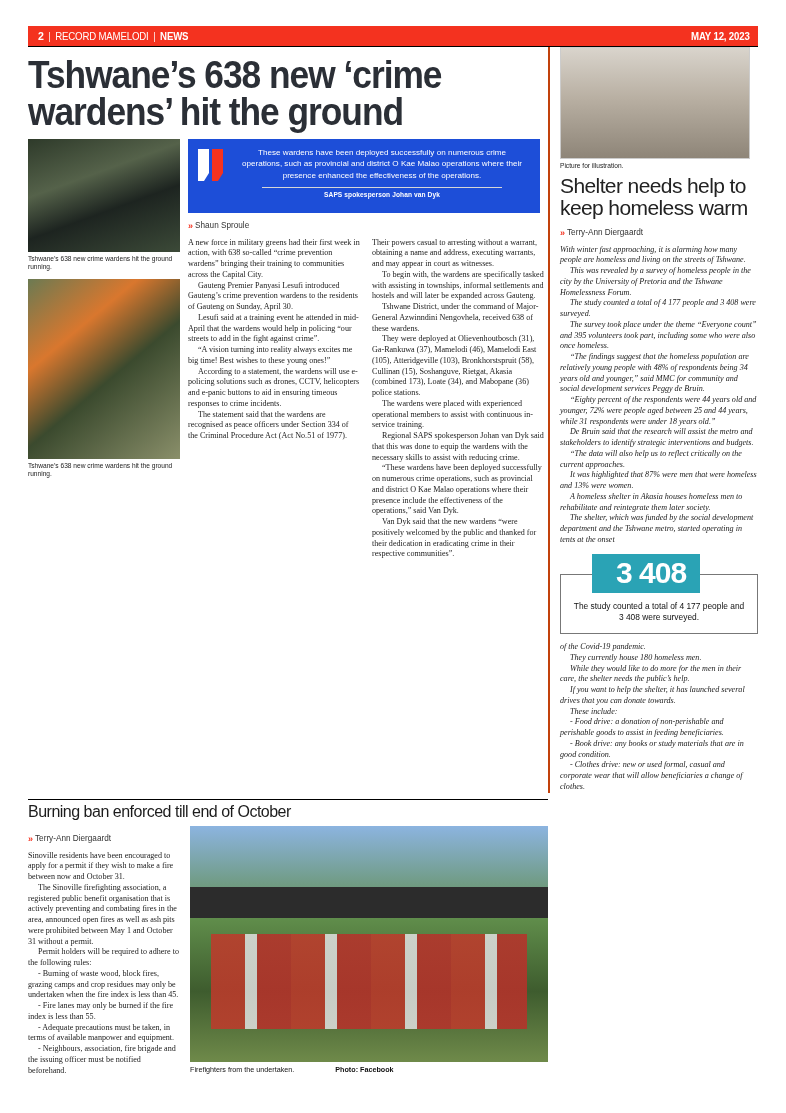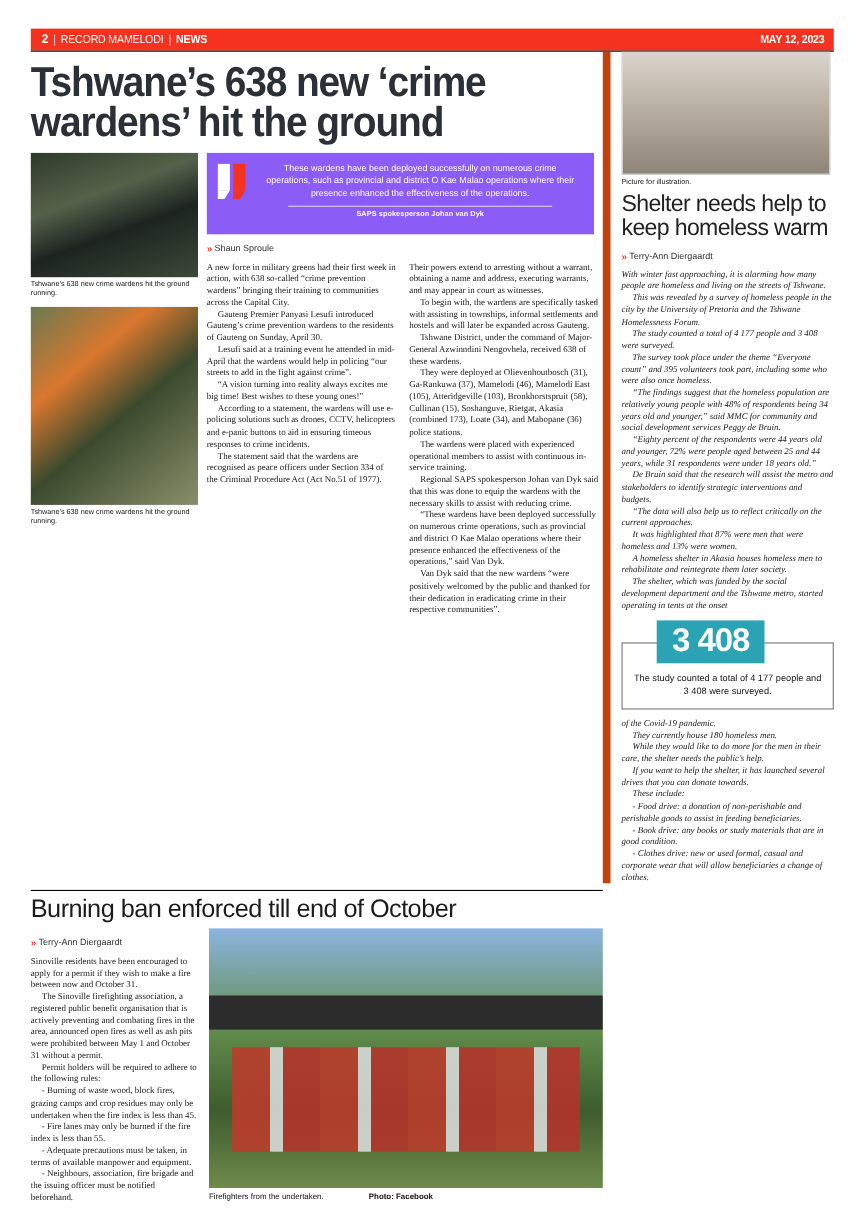--- a/index.html
+++ b/index.html
@@ -29,21 +29,21 @@
   .topbar .left { display:flex; align-items:center; gap:5px; font-stretch:condensed; transform:scaleX(.92); transform-origin:left center;}
   .topbar .sep { font-weight:normal; opacity:.9; }
   .topbar .pagenum { font-size:11.5px; }
   .topbar .pub { font-weight:normal; }
   .topbar .date { font-size:10.5px; transform:scaleX(.92); transform-origin:right center;}
 
   
   .toprule { border-top:1px solid #000; margin-top:0; }
   .mainwrap { display:flex; gap:0; }
   .leftzone { width:520px; padding-right:10px; }
-  .rightzone { width:210px; border-left:7px solid #c2410c; padding-left:10px; }
+  .rightzone { width:210px; border-left:2px solid #c2410c; padding-left:10px; }
 
   h1.headline {
     font-family:"Liberation Sans", sans-serif;
     font-weight:bold;
     font-size:38px;
     line-height:0.97;
     letter-spacing:-1.1px;
     margin:10px 0 8px 0;
     color:#2b2f36;
     transform:scaleX(.93);
@@ -53,21 +53,21 @@
   .row1 { display:flex; gap:8px; }
   .photocol { width:152px; }
   .photo { width:152px; background:#4a5a46; position:relative; overflow:hidden; }
   .cap {
     font-family:"Liberation Sans", sans-serif;
     font-size:6.6px; line-height:1.25; color:#222;
     margin:3px 0 8px 0;
   }
 
   .quotebox {
-    background:#8b5cf6;
+    background:#1d4ed8;
     color:#fff;
     padding:8px 14px 6px 10px;
     display:flex; gap:12px;
     width:352px;
     min-height:74px;
   }
   .qmark { width:28px; flex:0 0 28px; position:relative; margin-top:2px; }
   .qmark .b1, .qmark .b2 {
     position:absolute; top:0; width:11px; height:24px; background:#fff;
   }
@@ -113,35 +113,35 @@
     font-family:"Liberation Sans", sans-serif;
     font-weight:normal; font-size:21px; line-height:1.06;
     letter-spacing:-0.6px; margin:2px 0 7px 0; color:#222;
   }
   .rbody { font-size:7.6px; line-height:1.3;font-style:italic; }
   .statbox { margin:8px 0 8px 0; position:relative; }
   .statnum {
     background:#2aa3b5; color:#fff;
     font-family:"Liberation Sans", sans-serif; font-weight:bold;
     font-size:30px; line-height:1; letter-spacing:-1px;
-    display:inline-block; padding:4px 14px 5px 14px;
+    display:inline-block; padding:4px 14px 5px 24px;
     position:relative; z-index:2; margin-left:32px;
   }
   .statbody {
     border:1px solid #777; margin-top:-19px; padding:26px 10px 10px 10px;
     font-family:"Liberation Sans", sans-serif; font-size:8.4px; line-height:1.35;
     text-align:center; color:#111;
   }
 
   
   .sec2 { width:520px; margin-top:6px; }
   .sec2rule { border-top:1px solid #000; margin-bottom:4px; }
   h2.bhead {
     font-family:"Liberation Sans", sans-serif;
-    font-weight:normal; font-size:23px; line-height:1.06;
+    font-weight:normal; font-size:16px; line-height:1.06;
     letter-spacing:-0.5px; margin:3px 0 5px 0; color:#1c1c1c;
   }
   .b-grid { display:flex; gap:10px; }
   .b-left { width:152px; }
   .b-right { width:358px; }
   .bphoto { width:358px; height:236px; background:#6a8b3d; position:relative; overflow:hidden;}
   .bcap { font-family:"Liberation Sans", sans-serif; font-size:7.2px; margin:3px 0 6px 0;}
   .bcap b { font-weight:bold;padding-left:39px; }
 
   
@@ -206,27 +206,27 @@
           <div class="cols2">
             <div class="col">
               <p class="body first">A new force in military greens had their first week in action, with 638 so-called “crime prevention wardens” bringing their training to communities across the Capital City.</p>
               <p class="body">Gauteng Premier Panyasi Lesufi introduced Gauteng’s crime prevention wardens to the residents of Gauteng on Sunday, April 30.</p>
               <p class="body">Lesufi said at a training event he attended in mid-April that the wardens would help in policing “our streets to add in the fight against crime”.</p>
               <p class="body">“A vision turning into reality always excites me big time! Best wishes to these young ones!”</p>
               <p class="body">According to a statement, the wardens will use e-policing solutions such as drones, CCTV, helicopters and e-panic buttons to aid in ensuring timeous responses to crime incidents.</p>
               <p class="body">The statement said that the wardens are recognised as peace officers under Section 334 of the Criminal Procedure Act (Act No.51 of 1977).</p>
             </div>
             <div class="col">
-              <p class="body first">Their powers extend to arresting without a warrant, obtaining a name and address, executing warrants, and may appear in court as witnesses.</p>
+              <p class="body first">Their powers casual to arresting without a warrant, obtaining a name and address, executing warrants, and may appear in court as witnesses.</p>
               <p class="body">To begin with, the wardens are specifically tasked with assisting in townships, informal settlements and hostels and will later be expanded across Gauteng.</p>
               <p class="body">Tshwane District, under the command of Major-General Azwinndini Nengovhela, received 638 of these wardens.</p>
               <p class="body">They were deployed at Olievenhoutbosch (31), Ga-Rankuwa (37), Mamelodi (46), Mamelodi East (105), Atteridgeville (103), Bronkhorstspruit (58), Cullinan (15), Soshanguve, Rietgat, Akasia (combined 173), Loate (34), and Mabopane (36) police stations.</p>
               <p class="body">The wardens were placed with experienced operational members to assist with continuous in-service training.</p>
               <p class="body">Regional SAPS spokesperson Johan van Dyk said that this was done to equip the wardens with the necessary skills to assist with reducing crime.</p>
-              <p class="body">“These wardens have been deployed successfully on numerous crime operations, such as provincial and district O Kae Malao operations where their presence enhanced the effectiveness of the operations,” said Van Dyk.</p>
+              <p class="body">“These wardens have been deployed successfully on numerous crime operations, such as provincial and district O Kae Malao operations where their presence include the effectiveness of the operations,” said Van Dyk.</p>
               <p class="body">Van Dyk said that the new wardens “were positively welcomed by the public and thanked for their dedication in eradicating crime in their respective communities”.</p>
             </div>
           </div>
         </div>
       </div>
     </div>
 
     <div class="rightzone">
       <div class="rphoto ph-c"></div>
       <div class="rcap">Picture for illustration.</div>

